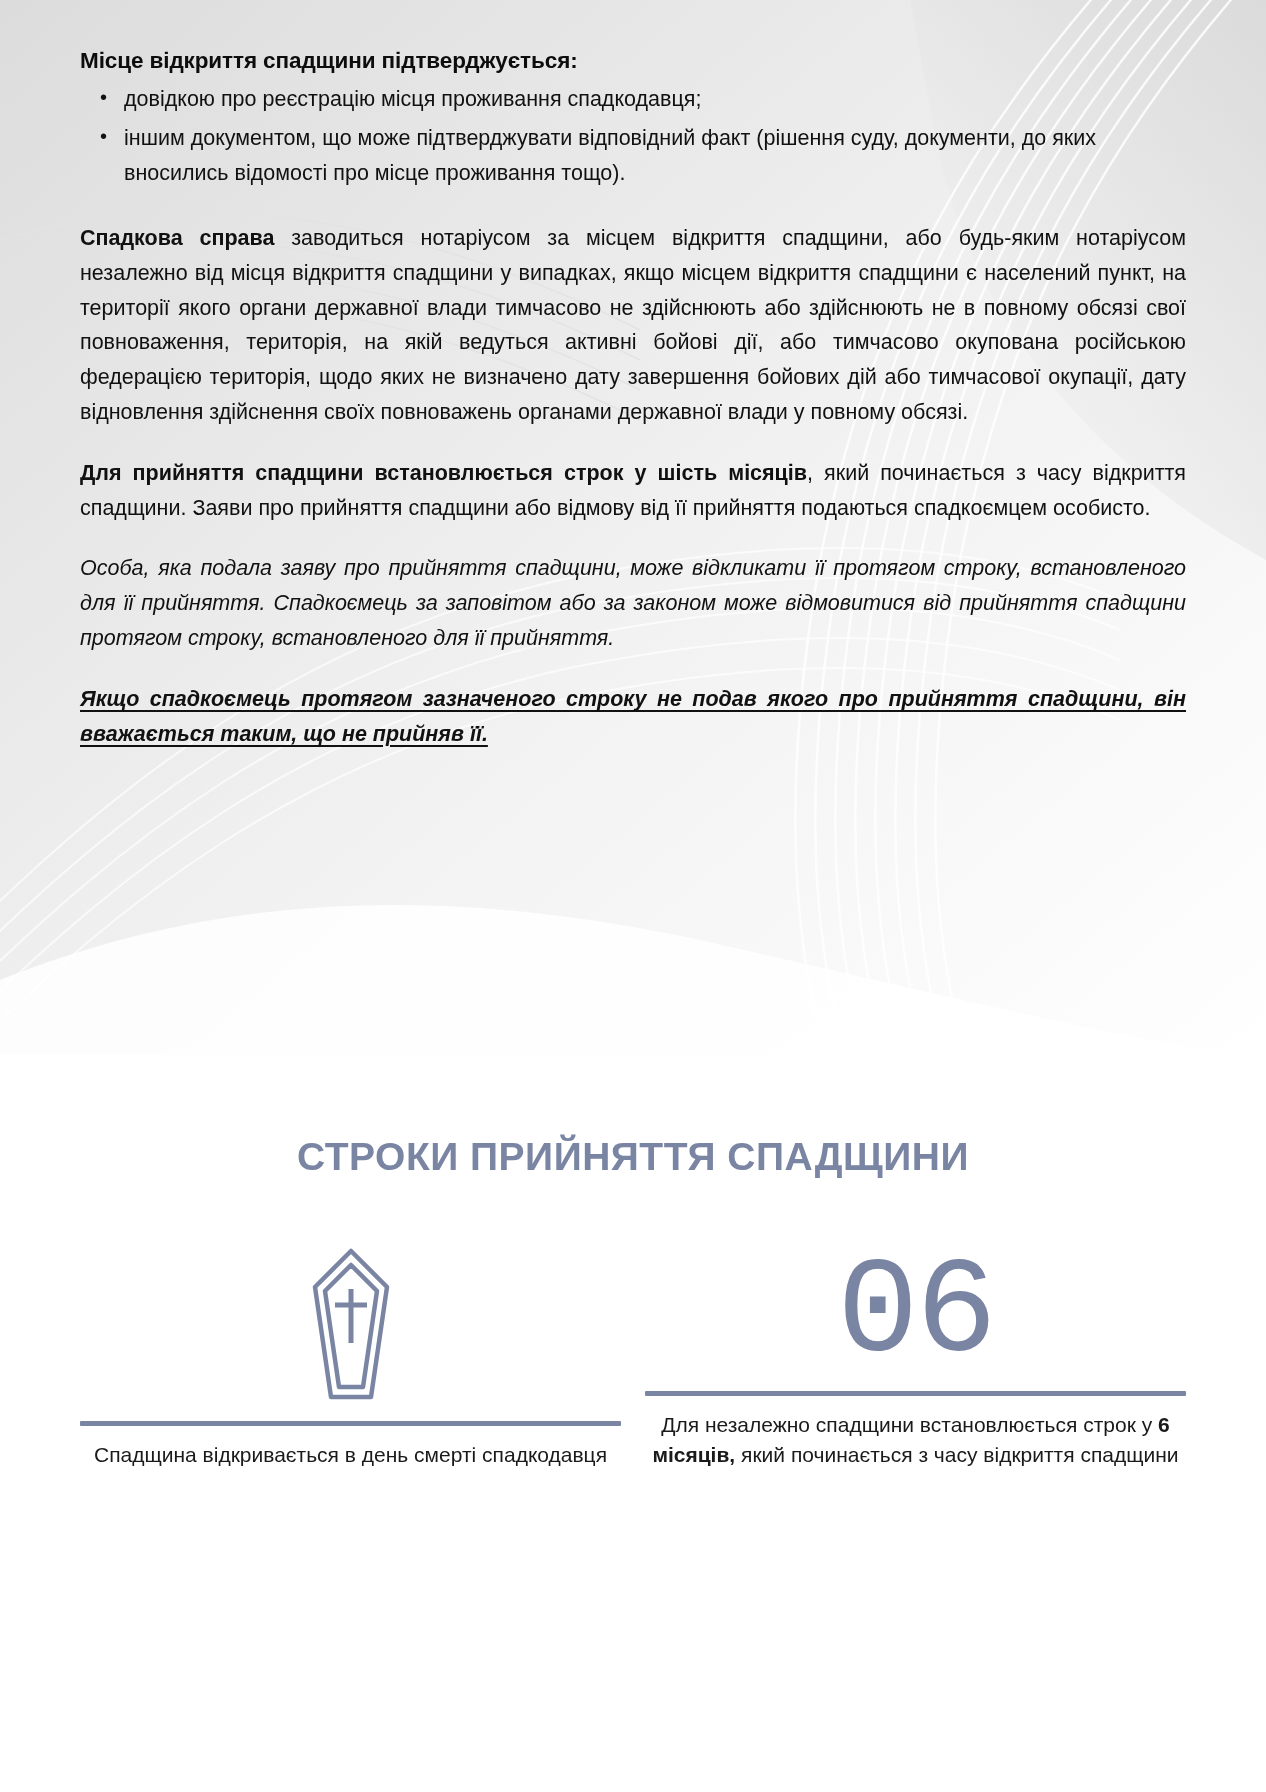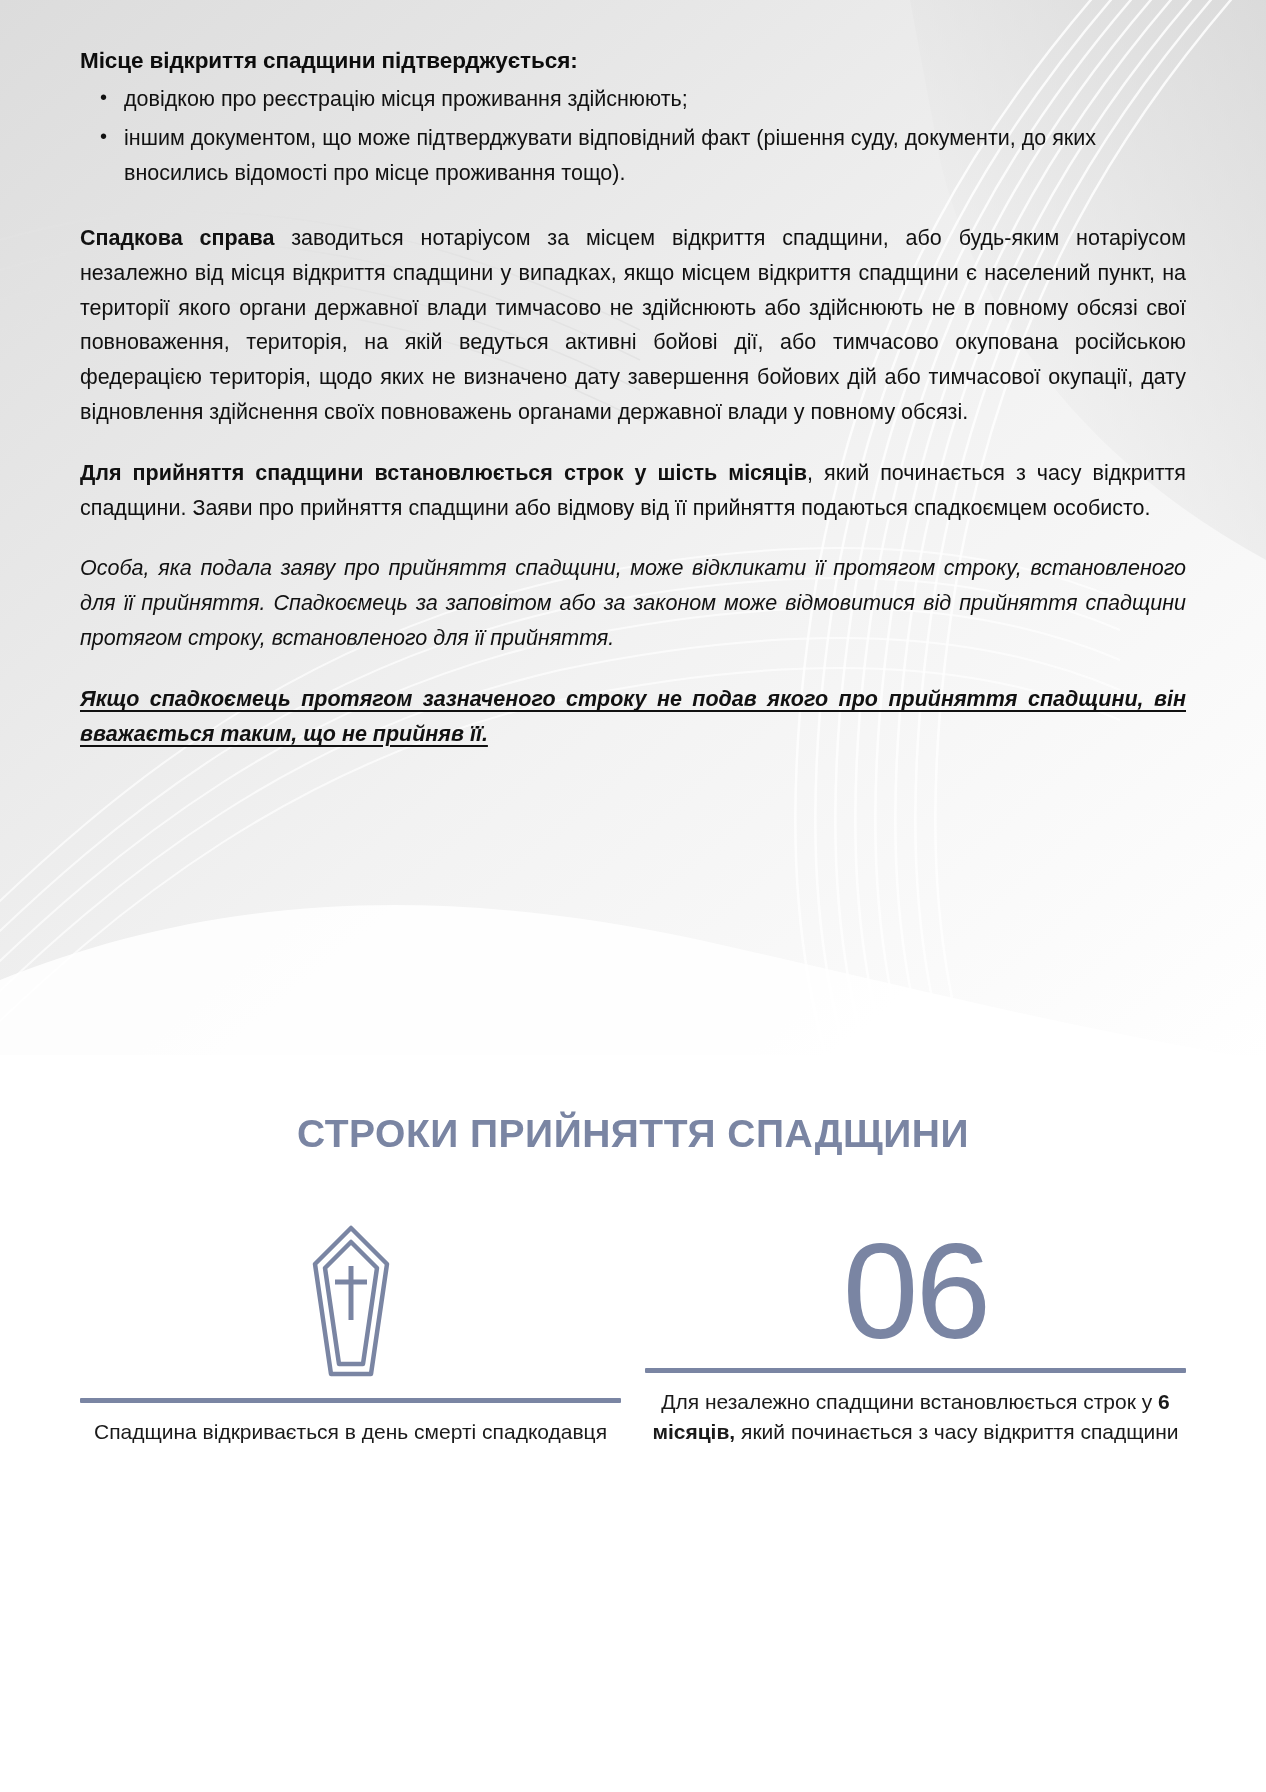--- a/index.html
+++ b/index.html
@@ -69,21 +69,21 @@
     font-style:italic;
     text-decoration:underline;
     text-underline-offset:4px;
     text-decoration-thickness:2px;
   }
 
   
   .info {
     position:absolute;
     left:80px; right:80px;
-    top:1113px;
+    top:1136px;
   }
   .info-title {
     text-align:center;
     color:#7a85a3;
     font-weight:bold;
     font-size:39px;
     letter-spacing:0.5px;
     margin:0 0 36px 0;
     line-height:1.1;
   }
@@ -104,21 +104,21 @@
     display:flex;
     align-items:flex-end;
     justify-content:center;
     margin-bottom:10px;
   }
   .num-06 {
     font-size:136px;
     line-height:0.88;
     font-weight:normal;
     color:#7a85a3;
-    font-family:Liberation Sans, sans-serif;
+    font-family:Liberation Mono, monospace;
     letter-spacing:-3px;
   }
   .rule {
     width:100%;
     height:5px;
     background:#7a85a3;
     margin:6px 0 14px 0;
     border-radius:1px;
   }
   .cap {
@@ -179,21 +179,21 @@
   <rect x="0" y="1055" width="1266" height="737" fill="#ffffff"></rect>
 </svg>
 
 <div id="page">
 
   <div class="content">
 
     <h2 class="lead">Місце відкриття спадщини підтверджується:</h2>
 
     <ul class="bullets">
-      <li>довідкою про реєстрацію місця проживання здійснюють;</li>
+      <li>довідкою про реєстрацію місця проживання спадкодавця;</li>
       <li>іншим документом, що може підтверджувати відповідний факт (рішення суду, документи, до яких вносились відомості про місце проживання тощо).</li>
     </ul>
 
     <p class="para first"><b>Спадкова справа</b><span> заводиться нотаріусом за місцем відкриття спадщини, або будь-яким нотаріусом незалежно від місця відкриття спадщини у випадках, якщо місцем відкриття спадщини є населений пункт, на території якого органи державної влади тимчасово не здійснюють або здійснюють не в повному обсязі свої повноваження, територія, на якій ведуться активні бойові дії, або тимчасово окупована російською федерацією територія, щодо яких не визначено дату завершення бойових дій або тимчасової окупації, дату відновлення здійснення своїх повноважень органами державної влади у повному обсязі.</span></p>
 
     <p class="para"><b>Для прийняття спадщини встановлюється строк у шість місяців</b><span>, який починається з часу відкриття спадщини. Заяви про прийняття спадщини або відмову від її прийняття подаються спадкоємцем особисто.</span></p>
 
     <p class="para italic">Особа, яка подала заяву про прийняття спадщини, може відкликати її протягом строку, встановленого для її прийняття. Спадкоємець за заповітом або за законом може відмовитися від прийняття спадщини протягом строку, встановленого для її прийняття.</p>
 
     <p class="para underlined">Якщо спадкоємець протягом зазначеного строку не подав якого про прийняття спадщини, він вважається таким, що не прийняв її.</p>

